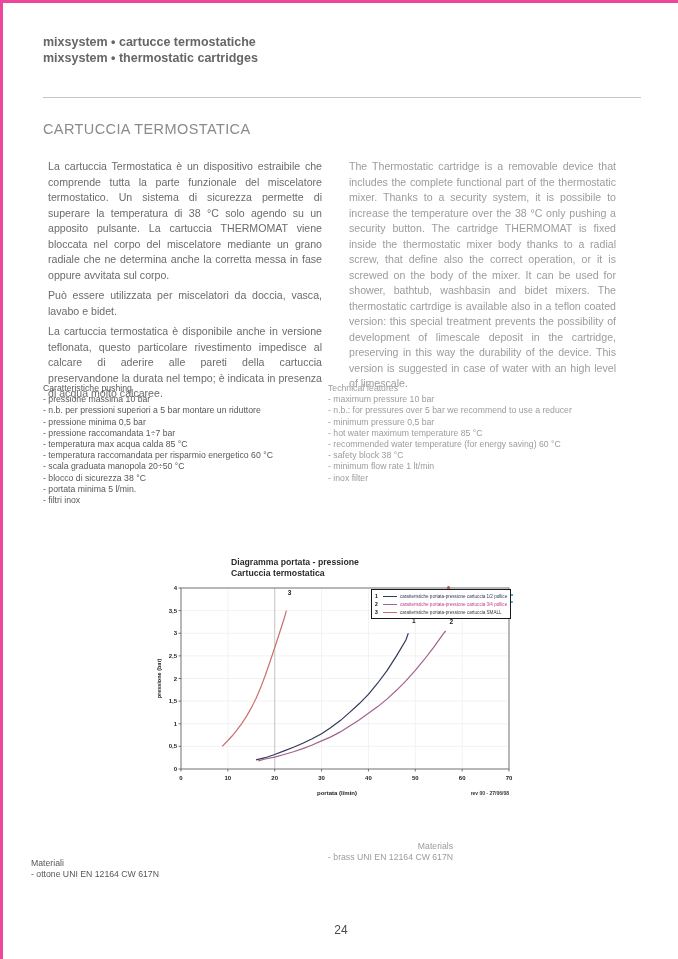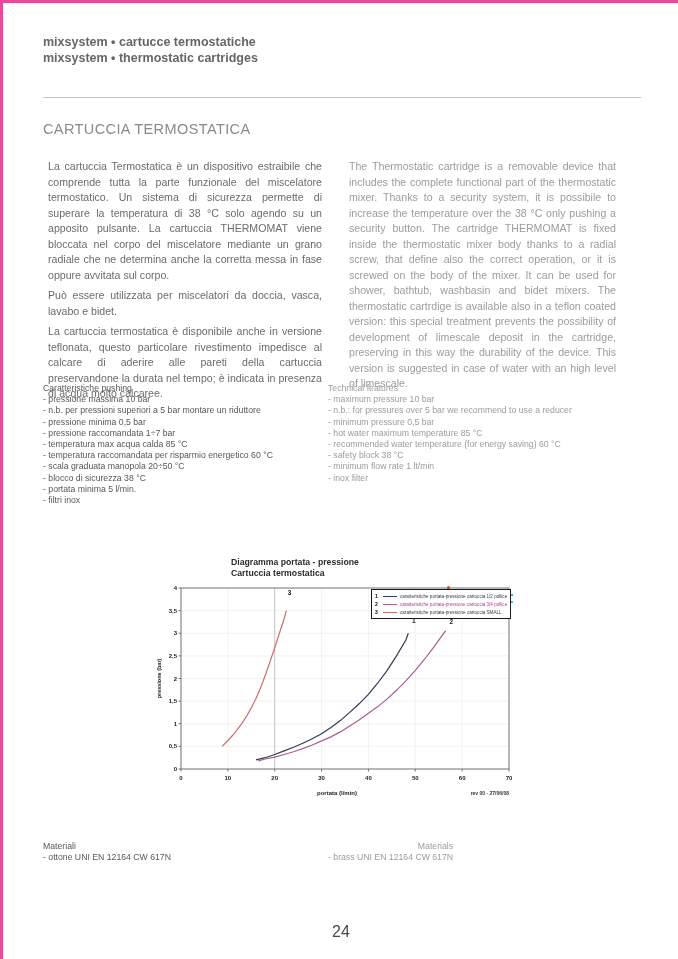--- a/index.html
+++ b/index.html
@@ -11,24 +11,24 @@
   .title{position:absolute;left:40px;top:118px;margin:0;font-size:14.5px;font-weight:400;
          color:#8a8a8a;letter-spacing:.4px;}
   .col{position:absolute;top:151px;text-align:justify;font-size:10.6px;line-height:15.5px;}
   .col p{margin:5px;}
   .col-it{left:40px;width:284px;color:#6b6b6b;}
   .col-en{left:341px;width:277px;color:#9c9c9c;}
   .feat{position:absolute;top:380px;font-size:8.7px;line-height:11.2px;}
   .feat-it{left:40px;color:#575757;}
   .feat-en{left:325px;color:#9c9c9c;}
   .mat{position:absolute;top:838px;font-size:8.7px;line-height:11.2px;}
-  .mat-it{left:40px;color:#575757;}
+  .mat-it{left:28px;color:#575757;margin-top:17px;}
   .mat-en{left:325px;color:#9c9c9c;text-align:right;}
   .pagenum{position:absolute;top:920px;left:0;width:100%;text-align:center;
-           font-size:16px;color:#4a4a4a;}
+           font-size:12px;color:#4a4a4a;}
   .chart{position:absolute;left:150px;top:552px;width:362px;height:250px;}
   .chart-title{position:absolute;left:50px;top:2px;font-size:8.7px;font-weight:700;
                color:#2b2b2b;line-height:11px;margin-left:28px;}
   .logo{position:absolute;right:2px;top:16px;font-size:16px;font-weight:700;color:#3ab3e6;
         font-family:"DejaVu Sans",sans-serif;letter-spacing:-.5px;margin-top:17px;}
   .logo-r{position:relative;}
   .logo-dot{position:absolute;width:3px;height:4px;background:#e8342a;border-radius:50%;
             top:-2px;left:2px;}
   #chart-svg{position:absolute;left:0;top:28px;font-family:"Liberation Sans",sans-serif;}
   .legend{position:absolute;left:218px;top:34px;width:140px;border:1px solid #1a1a1a;

